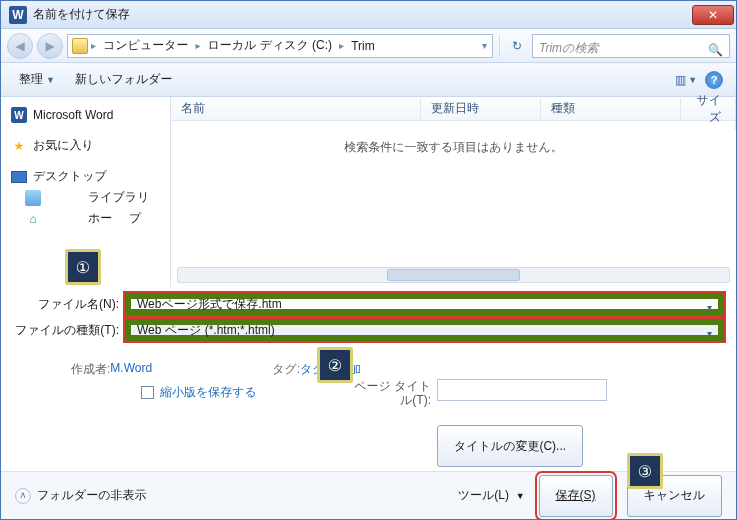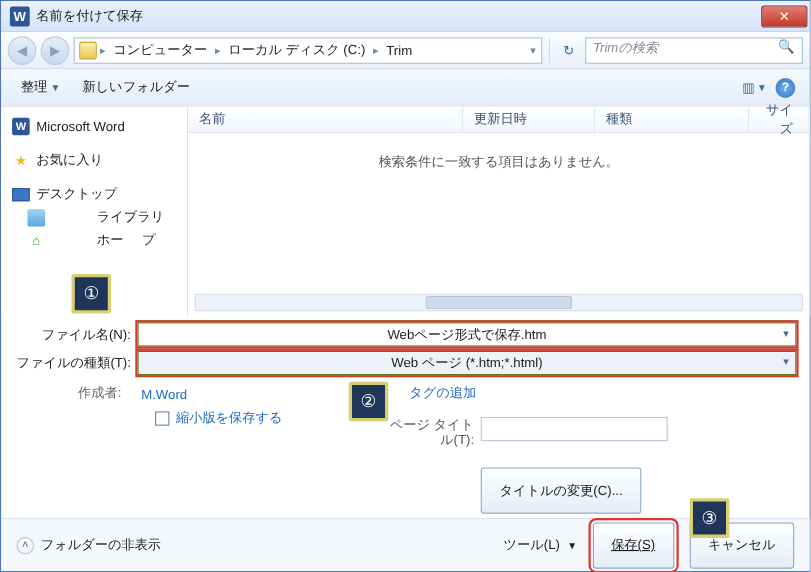--- a/index.html
+++ b/index.html
@@ -53,21 +53,21 @@
     flex:1;height:24px;border:1px solid #a9bfd9;background:#fff;
     display:flex;align-items:center;padding:0 4px;gap:2px;
   }
   .pathbar .seg { padding:2px 4px; color:#222; }
   .pathbar .arrow { color:#6a86aa; font-size:10px; padding:0 1px; }
   .pathbar .folder-ico { width:16px;height:16px; background:linear-gradient(#fff2b2,#e9c24a);border:1px solid #c9a227;border-radius:2px; }
   .splitter { width:1px;height:22px;background:#cfdaea;margin:0 2px; }
   .refresh-ico { width:22px;height:22px;display:flex;align-items:center;justify-content:center;color:#3a6ca5; }
   .searchbox {
     width:198px;height:24px;border:1px solid #a9bfd9;background:#fff;
-    display:flex;align-items:flex-start;padding:0 6px;color:#8a8a8a;font-style:italic;
+    display:flex;align-items:flex-end;padding:0 6px;color:#8a8a8a;font-style:italic;
     justify-content:space-between;
   }
   .searchbox .mag { font-style:normal;color:#3a6ca5; }
   .toolbar {
     height:34px;background:linear-gradient(#f5f9fe,#e3ecf7);
     border-bottom:1px solid #c9d7ea;
     display:flex;align-items:center;padding:0 10px;gap:4px;
   }
   .toolbar .tb-item { padding:4px 8px;color:#1a1a1a; }
   .toolbar .tb-item .caret { font-size:9px;color:#4a6a95;margin-left:3px; }
@@ -101,27 +101,27 @@
   .lh-type { width:140px; }
   .lh-size { flex:1; text-align:right; padding-right:14px; }
   .list-body { flex:1;display:flex;align-items:flex-start;justify-content:center;padding-top:18px;color:#555; position:relative; }
   .scrollbar-h { position:absolute;left:6px;right:6px;bottom:4px;height:16px;background:#eef2f8;border:1px solid #d2dbe8;border-radius:2px; }
   .scrollbar-h .thumb { position:absolute;left:38%;width:24%;top:1px;bottom:1px;background:#cfdaea;border:1px solid #b5c5dc;border-radius:2px; }
   
   .formarea { padding:6px 12px 4px 12px; }
   .form-row { display:flex;align-items:center;gap:6px;margin-bottom:4px; }
   .form-label { width:106px;text-align:right;color:#1a1a1a; }
   .form-input {
-    flex:1;height:22px;border:1px solid #4d7c0f;background:#fff;padding:0 6px;
-    display:flex;align-items:center;color:#1a1a1a;justify-content:center;
+    flex:1;height:22px;border:6px solid #4d7c0f;background:#fff;padding:0 6px;
+    display:flex;align-items:center;color:#1a1a1a;
   }
   .form-select { position:relative; }
   .form-select::after { content:"▾"; position:absolute;right:6px;top:3px;color:#4a6a95;font-size:10px; }
   .red-box { outline:2px solid #d43a2f; outline-offset:0; }
-  .meta-row { display:flex;align-items:flex-end;gap:18px;margin:8px 0 6px 58px; }
+  .meta-row { display:flex;align-items:flex-start;margin:20px 0 6px 58px; }
   .meta-label { color:#666; }
   .meta-val { color:#1c6bbf; }
   .chk-row { display:flex;align-items:center;gap:6px;margin-left:128px;margin-top:4px; }
   .chk { width:13px;height:13px;border:1px solid #6c87a9;background:#fff; }
   .pt-row { display:flex;align-items:flex-start;gap:6px;position:absolute;left:342px;top:378px; }
   .pt-label { width:88px;text-align:right;color:#555;line-height:14px; }
   .pt-input { width:170px;height:22px;border:1px solid #b8c6d9;background:#fff; }
   .btn {
     height:42px;border:1px solid #8fa8c6;border-radius:3px;
     background:linear-gradient(#fdfefe,#e6edf7);padding:0 16px;

